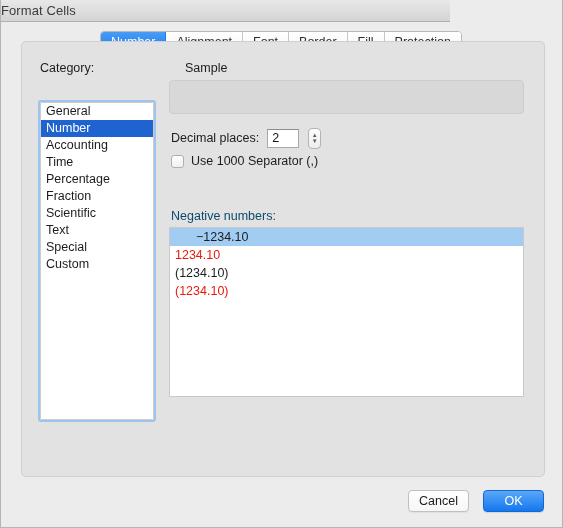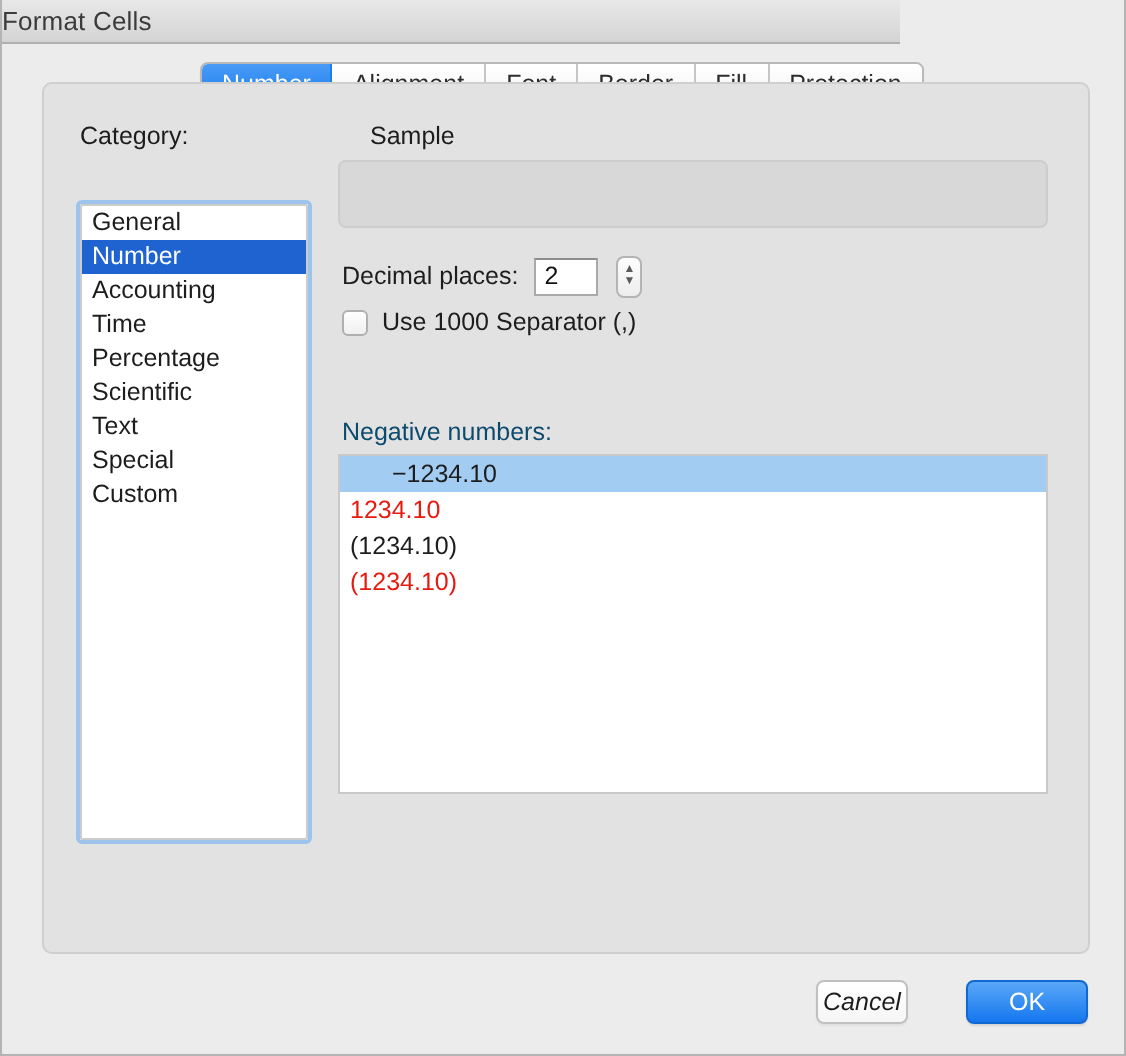--- a/index.html
+++ b/index.html
@@ -241,26 +241,25 @@
     border-radius: 4px;
     font-size: 12.5px;
     display: flex;
     align-items: center;
     justify-content: center;
     cursor: default;
     font-family: "Liberation Sans", sans-serif;
   }
   .btn-cancel {
     left: 407px; top: 490px;
-    width: 46px;
+    width: 61px;
     background: linear-gradient(to bottom, #ffffff 0%, #f6f6f6 100%);
     border: 1px solid #c0c0c0;
     color: #1d1d1d;
     box-shadow: 0 1px 1px rgba(0,0,0,0.05);
-    font-style: italic;
   }
   .btn-ok {
     left: 482px; top: 490px;
     width: 61px;
     background: linear-gradient(to bottom, #5aa7f7 0%, #1577ef 100%);
     border: 1px solid #1268d2;
     color: #ffffff;
     box-shadow: 0 1px 1px rgba(0,0,0,0.10);
   }
 </style>
@@ -285,20 +284,21 @@
   <div class="panel"></div>
 
   <div class="category-label">Category:</div>
   <div class="listbox-outer">
     <div class="listbox-inner" id="category-list">
         <div class="cat-item">General</div>
         <div class="cat-item selected">Number</div>
         <div class="cat-item">Accounting</div>
         <div class="cat-item">Time</div>
         <div class="cat-item">Percentage</div>
+        <div class="cat-item">Fraction</div>
         <div class="cat-item">Scientific</div>
         <div class="cat-item">Text</div>
         <div class="cat-item">Special</div>
         <div class="cat-item">Custom</div>
       </div>
   </div>
 
   <div class="sample-label">Sample</div>
   <div class="sample-box"></div>
 

